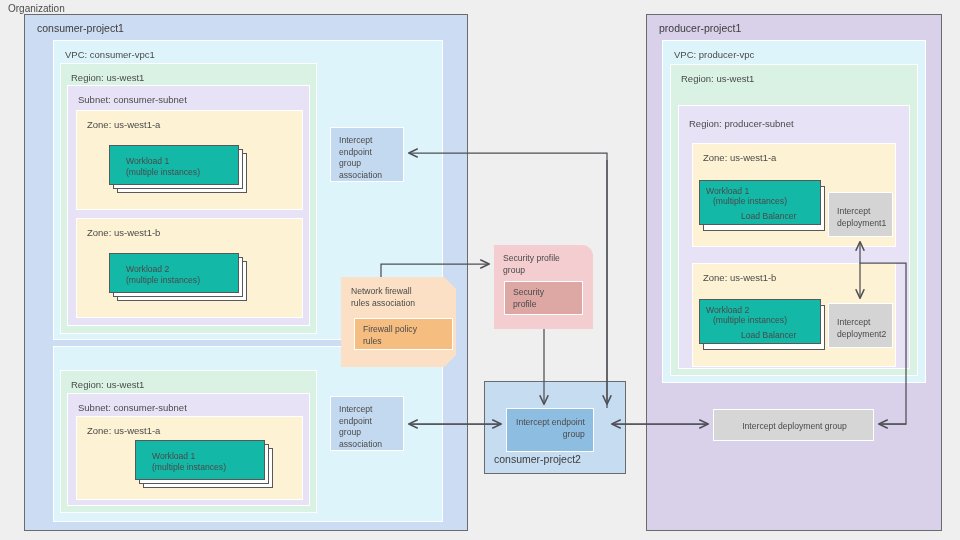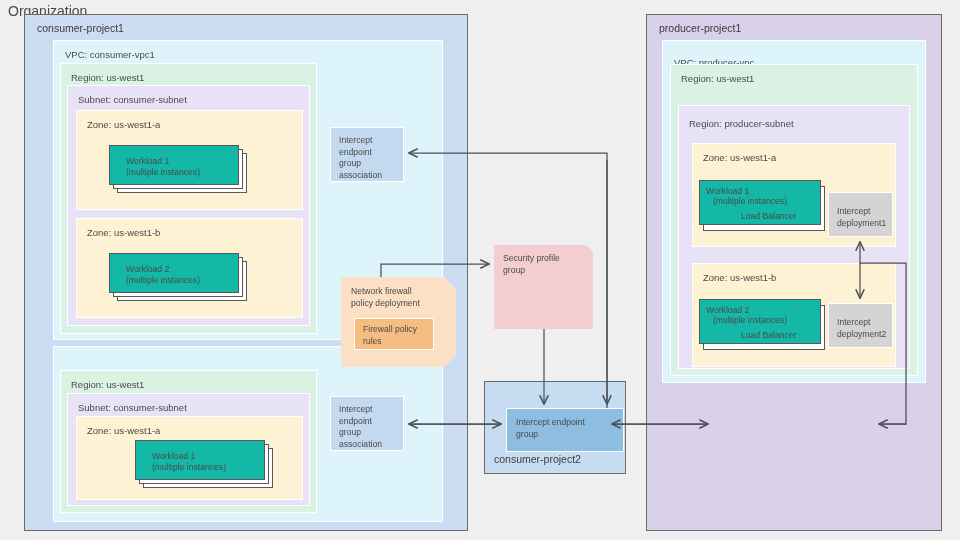--- a/index.html
+++ b/index.html
@@ -9,21 +9,21 @@
     font-family:"Liberation Sans","DejaVu Sans",sans-serif;
     color:#4a4a4a;
     overflow:hidden;
     position:relative;
   }
   .stage{position:absolute;left:0;top:0;width:960px;height:540px;}
   .box{position:absolute;box-sizing:border-box;}
   .lbl{position:absolute;white-space:pre;line-height:1.22;}
 
   
-  .org-label{left:8px;top:3px;font-size:14px;color:#4a4a4a;}
+  .org-label{left:8px;top:3px;font-size:10px;color:#4a4a4a;}
 
   .project{border:1.3px solid #6b6b6b;}
   .proj-consumer1{background:#ccdcf2;}
   .proj-consumer2{background:#c6dcf0;}
   .proj-producer{background:#d9d0ea;}
 
   .vpc{background:#ddf4fb;border:1.3px solid #ffffff;}
   .region{background:#d9f2e4;border:1.3px solid #ffffff;}
   .subnet{background:#e8e2f6;border:1.3px solid #ffffff;}
   .zone{background:#fdf3d4;border:1.3px solid #ffffff;}
@@ -123,45 +123,49 @@
   </div>
   <div class="node n-assoc" style="left:330px;top:396px;width:74px;height:55px;">
     <div class="lbl ntext" style="left:8px;top:7px;">Intercept
 endpoint
 group
 association</div>
   </div>
 
   <div class="node n-nfw notch-tr" style="left:341px;top:277px;width:115px;height:90px;">
     <div class="lbl ntext" style="left:10px;top:9px;">Network firewall
-policy deployment</div>
-  </div>
-  <div class="node n-fpr" style="left:354px;top:318px;width:80px;height:32px;">
+rules association</div>
+  </div>
+  <div class="node n-fpr" style="left:354px;top:318px;width:99px;height:32px;">
     <div class="lbl ntext" style="left:8px;top:5px;">Firewall policy
 rules</div>
   </div>
 
   <div class="node n-spg round-tr" style="left:494px;top:245px;width:99px;height:84px;">
     <div class="lbl ntext" style="left:9px;top:8px;">Security profile
 group</div>
   </div>
+  <div class="node n-sp" style="left:504px;top:281px;width:79px;height:34px;">
+    <div class="lbl ntext" style="left:8px;top:5px;">Security
+profile</div>
+  </div>
 
   <div class="box project proj-consumer2" style="left:484px;top:381px;width:142px;height:93px;">
     <div class="lbl ptitle" style="left:9px;top:71px;">consumer-project2</div>
   </div>
-  <div class="node n-iep" style="left:506px;top:408px;width:118px;height:44px;">
+  <div class="node n-iep" style="left:506px;top:408px;width:88px;height:44px;text-align:right;">
     <div class="lbl ntext" style="left:9px;top:8px;">Intercept endpoint
 group</div>
   </div>
 
   <div class="box project proj-producer" style="left:646px;top:14px;width:296px;height:517px;">
     <div class="lbl ptitle" style="left:12px;top:7px;">producer-project1</div>
   </div>
   <div class="box vpc" style="left:662px;top:40px;width:264px;height:343px;">
-    <div class="lbl ctitle" style="left:11px;top:16px;">VPC: producer-vpc</div>
+    <div class="lbl ctitle" style="left:11px;top:8px;">VPC: producer-vpc</div>
   </div>
   <div class="box region" style="left:670px;top:64px;width:248px;height:312px;">
     <div class="lbl ctitle" style="left:10px;top:8px;">Region: us-west1</div>
   </div>
   <div class="box subnet" style="left:678px;top:105px;width:232px;height:264px;">
     <div class="lbl ctitle" style="left:10px;top:12px;">Region: producer-subnet</div>
   </div>
 
   <div class="box zone" style="left:692px;top:143px;width:204px;height:104px;">
     <div class="lbl ctitle" style="left:10px;top:8px;">Zone: us-west1-a</div>
@@ -184,20 +188,23 @@
   <div class="box wl-face" style="left:699px;top:299px;width:122px;height:45px;">
     <div class="lbl wl-text" style="left:6px;top:5px;">Workload 2</div>
     <div class="lbl wl-text" style="left:13px;top:15px;">(multiple instances)</div>
     <div class="lbl wl-text" style="left:41px;top:30px;">Load Balancer</div>
   </div>
   <div class="node n-dep" style="left:828px;top:303px;width:65px;height:45px;">
     <div class="lbl ntext" style="left:8px;top:13px;">Intercept
 deployment2</div>
   </div>
 
+  <div class="node n-depgrp" style="left:713px;top:409px;width:161px;height:32px;">
+    <div class="lbl ntext" style="left:0;top:11px;width:161px;text-align:center;">Intercept deployment group</div>
+  </div>
 
   <svg class="wires" viewBox="0 0 960 540">
     <defs>
       <marker id="ah" markerWidth="8" markerHeight="8" refX="7" refY="4" orient="auto">
         <path d="M0,0.6 L7.2,4 L0,7.4" fill="none" stroke="#4f4f56" stroke-width="1.2"></path>
       </marker>
     </defs>
 
     <path d="M607,408 L607,153 L409,153" marker-end="url(#ah)"></path>
 

